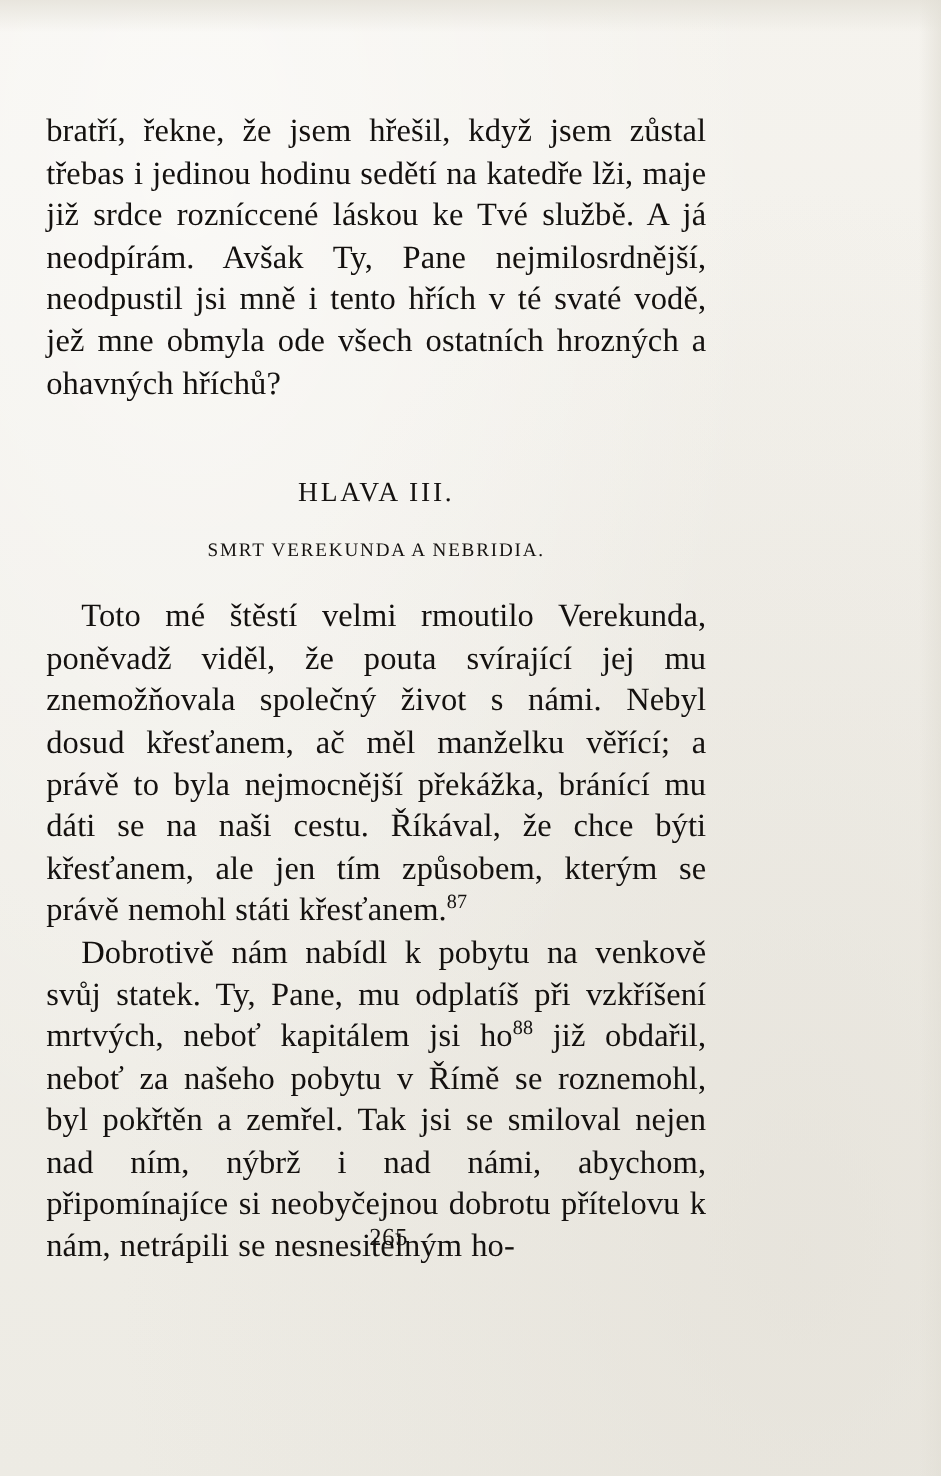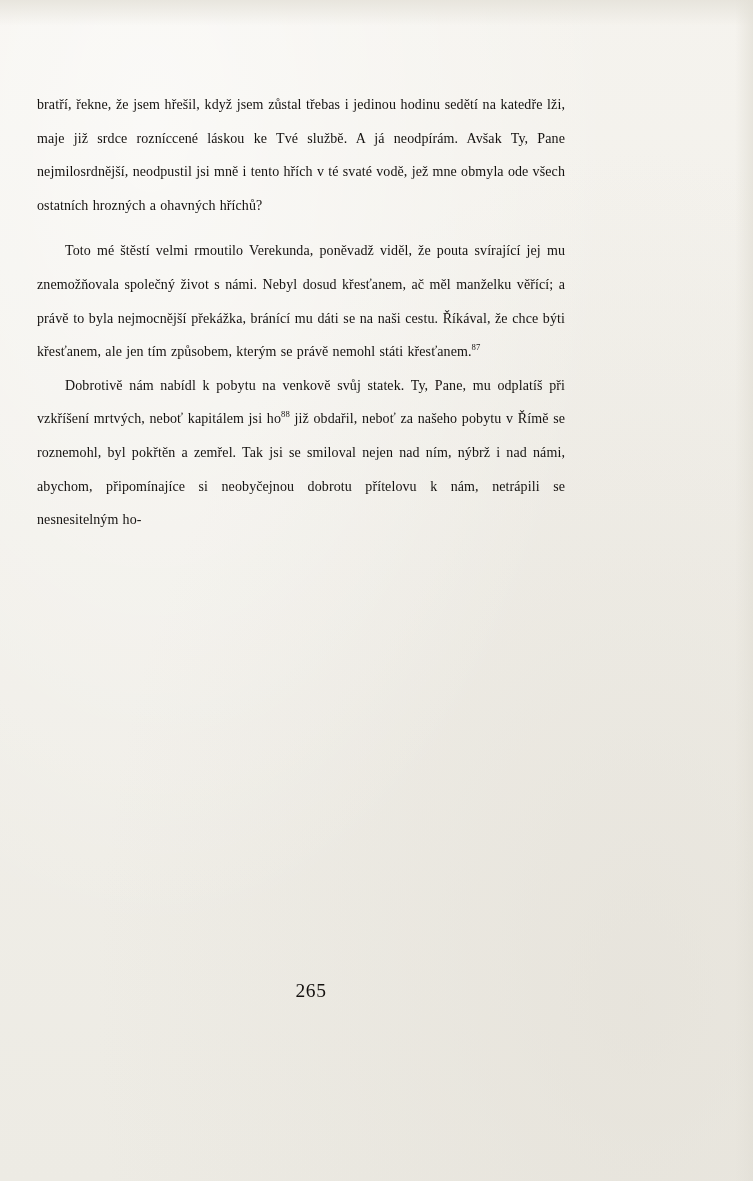--- a/index.html
+++ b/index.html
@@ -39,21 +39,21 @@
     opacity: 0.7;
   }
   .textblock {
     position: absolute;
     left: 37px;
     top: 88px;
     width: 528px;
   }
   p {
     margin: 0;
-    font-size: 14px;
+    font-size: 26px;
     line-height: 33.6px;
     text-align: justify;
     text-align-last: left;
     letter-spacing: 0.1px;
     word-spacing: 0.6px;
   }
   p.indent {
     text-indent: 28px;
   }
   p.tight {
@@ -69,21 +69,21 @@
     letter-spacing: 2.2px;
     line-height: 30px;
   }
   .chapter-sub {
     margin-top: 21px;
     font-size: 15.3px;
     letter-spacing: 1.45px;
     line-height: 22px;
   }
   .body-after-head {
-    margin-top: 12px;
+    margin-top: 24px;
   }
   sup {
     font-size: 0.62em;
     vertical-align: super;
     line-height: 0;
   }
   .folio {
     position: absolute;
     top: 980px;
     left: 0;
@@ -99,20 +99,24 @@
 
 <div class="page">
   <div class="edge-top"></div>
   <div class="edge-right"></div>
 </div>
 
 <div class="textblock">
 
   <p class="tight">bratří, řekne, že jsem hřešil, když jsem zůstal třebas i jedinou hodinu sedětí na katedře lži, maje již srdce rozníccené láskou ke Tvé službě. A já neodpírám. Avšak Ty, Pane nejmilosrdnější, neodpustil jsi mně i tento hřích v té svaté vodě, jež mne obmyla ode všech ostatních hrozných a ohavných hříchů?</p>
 
+  <div class="chapter-head">
+    <div class="chapter-title">HLAVA III.</div>
+    <div class="chapter-sub">SMRT VEREKUNDA A NEBRIDIA.</div>
+  </div>
 
   <p class="indent body-after-head"><span>Toto mé štěstí velmi rmoutilo Verekunda, poněvadž viděl, že pouta svírající jej mu znemožňovala společný život s námi. Nebyl dosud křesťanem, ač měl manželku věřící; a právě to byla nejmocnější překážka, bránící mu dáti se na naši cestu. Říkával, že chce býti křesťanem, ale jen tím způsobem, kterým se právě nemohl státi křesťanem.</span><sup>87</sup></p>
 
   <p class="indent"><span>Dobrotivě nám nabídl k pobytu na venkově svůj statek. Ty, Pane, mu odplatíš při vzkříšení mrtvých, neboť kapitálem jsi ho</span><sup>88</sup><span> již obdařil, neboť za našeho pobytu v Římě se roznemohl, byl pokřtěn a zemřel. Tak jsi se smiloval nejen nad ním, nýbrž i nad námi, abychom, připomínajíce si neobyčejnou dobrotu přítelovu k nám, netrápili se nesnesitelným ho-</span></p>
 
 </div>
 
 <div class="folio">265</div>
 
 </body></html>

